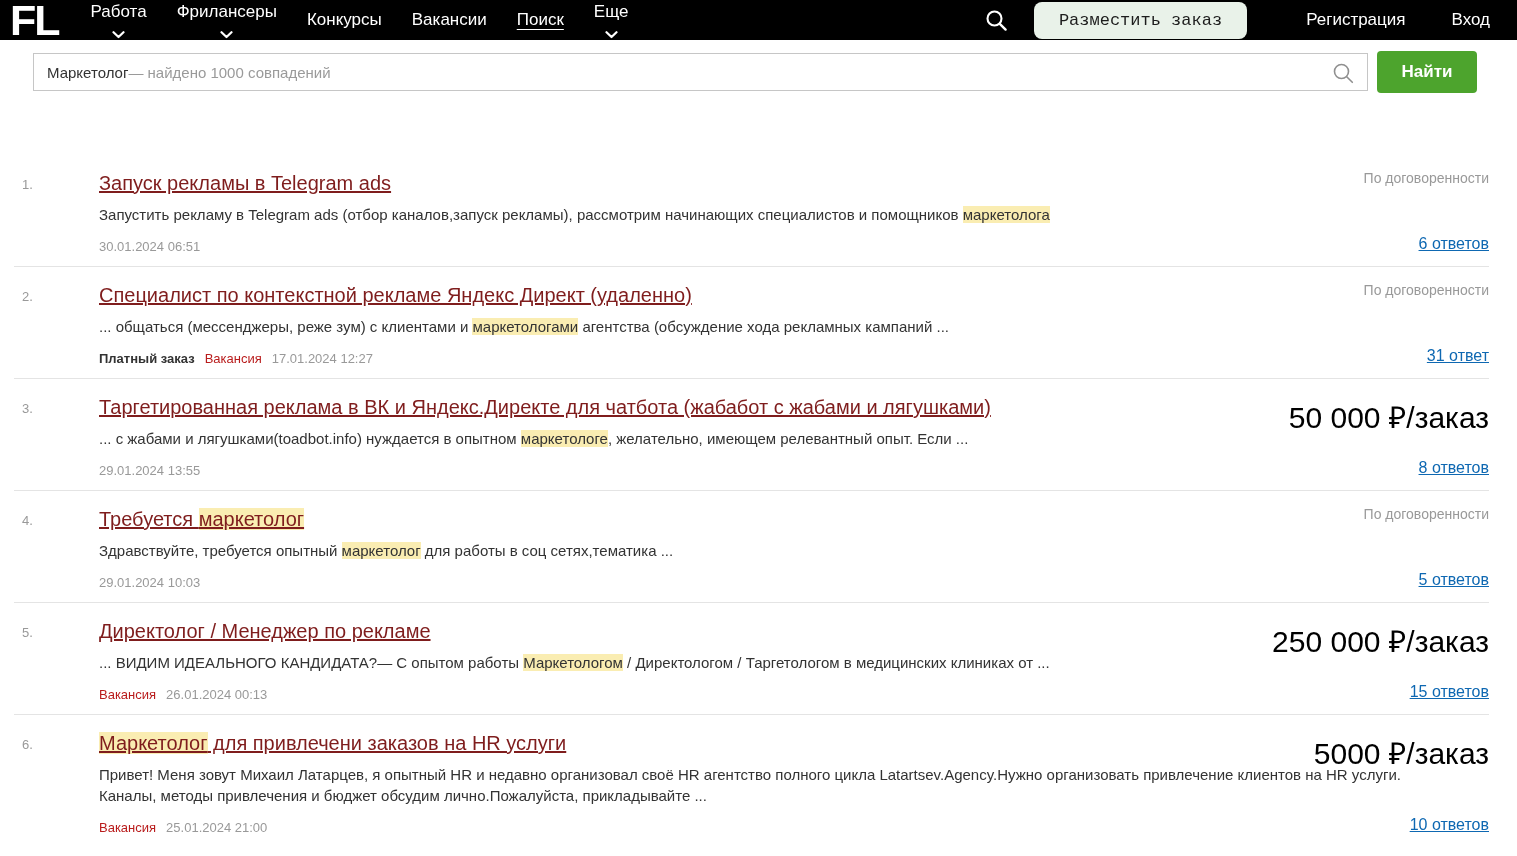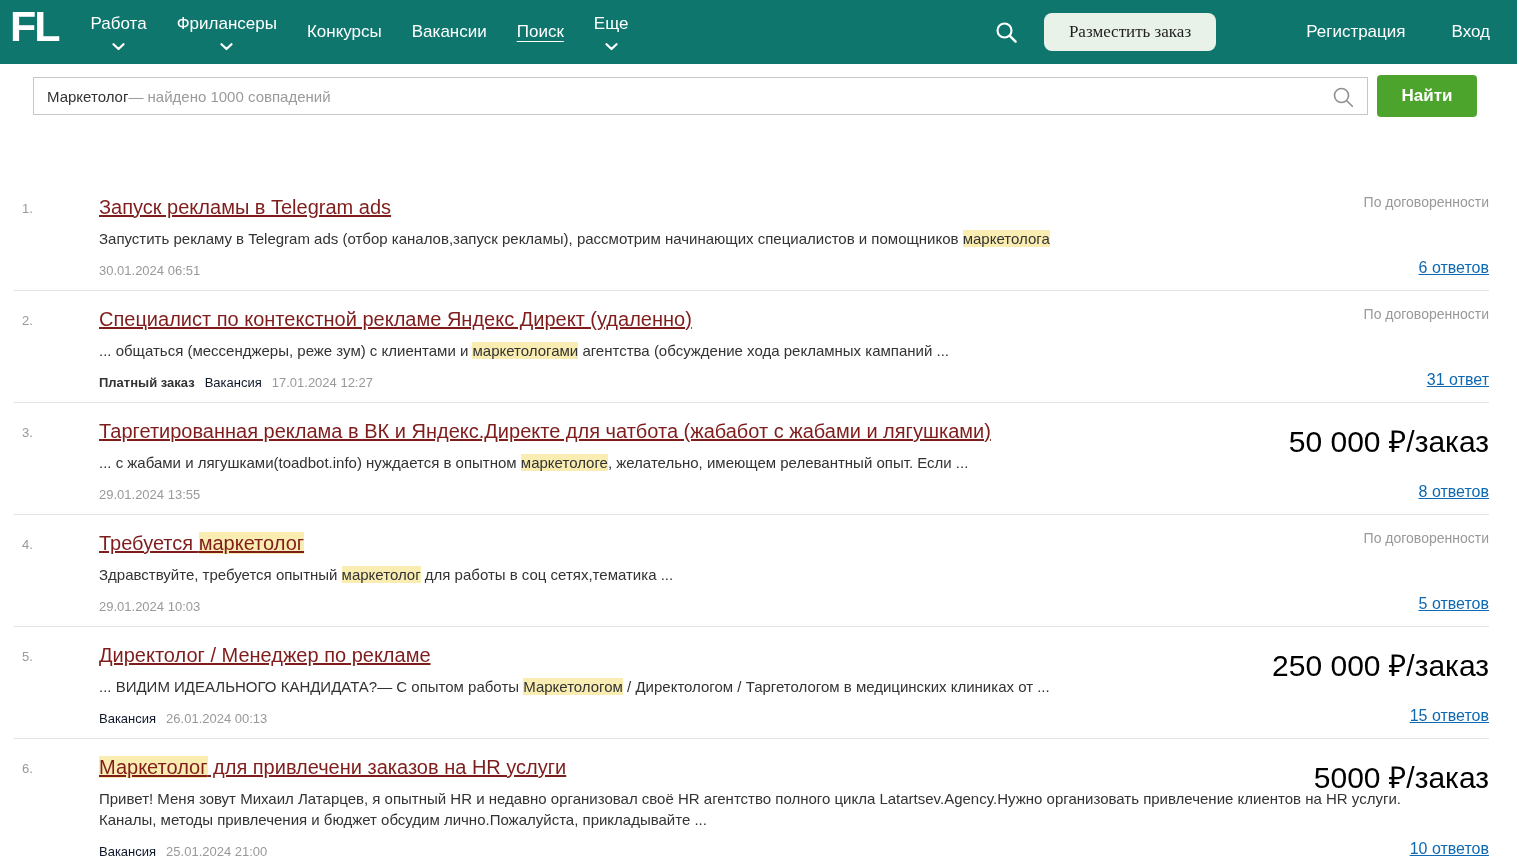--- a/index.html
+++ b/index.html
@@ -1,30 +1,30 @@
 <!DOCTYPE html>
 <html><head>
 <meta charset="utf-8">
 <style>
   * { margin:0; padding:0; box-sizing:border-box; }
   html,body { width:1517px; height:856px; overflow:hidden; background:#fff;
     font-family:"Liberation Sans", sans-serif; }
   a { cursor:pointer; }
 
   
-  .header { height:64px; background:#0f766e; display:flex; padding-right:27px; }
+  .header { height:40px; background:#000000; display:flex; align-items:center; padding-right:27px; }
   .logo { color:#fff; font-size:43px; font-weight:bold; letter-spacing:-2px;
     padding:0 16px 0 10px; line-height:52px; }
   .nav { display:flex; align-items:center; gap:30px; margin-left:16px; }
   .nav-item { color:#fff; font-size:17px; display:flex; align-items:center; gap:9px; cursor:pointer; white-space:nowrap;flex-direction:column; }
   .nav-item.active .nav-label { text-decoration:underline; text-underline-offset:4px; }
   .header-right { margin-left:auto; display:flex; align-items:center; }
   .header-search-icon { display:flex; align-items:center; cursor:pointer; margin-right:26px; }
   .post-order-btn { background:#E9F2E9; color:#1d1d1d; font-size:17px; border:none; cursor:pointer;
-    border-radius:8px; padding:9px 25px; font-family:Liberation Serif, serif; margin-right:90px; }
+    border-radius:8px; padding:9px 25px; font-family:Liberation Mono, monospace; margin-right:59px; }
   .header-link { color:#fff; font-size:17px; text-decoration:none; white-space:nowrap; }
   .header-link + .header-link { margin-left:46px; }
 
   
   .search-row { display:flex; align-items:center; padding:11px 40px 11px 33px; }
   .search-box { flex:1; height:38px; border:1px solid #c6c6c6; background:#fff; display:flex;
     align-items:center; padding:0 44px 0 13px; font-size:15px; position:relative; cursor:text; }
   .search-query { color:#333; }
   .search-summary { color:#9a9a9a; }
   .input-search-icon { position:absolute; right:12px; top:8px; }
@@ -34,21 +34,21 @@
   
   .job-list { margin:51px 28px 0 14px; }
   .job-row { position:relative; border-bottom:1px solid #e4e4e4; padding:17px 0 12px 85px; }
   .job-row:last-child { border-bottom:none; }
   .job-number { position:absolute; left:8px; top:22px; color:#999; font-size:13px; }
   .job-title { display:inline-block; color:#7f1d1d; font-size:20px; text-decoration:underline; margin-bottom:9px; }
   .hl { background:#FAEDB2; }
   .job-desc { font-size:15px; color:#333; line-height:21px; margin-bottom:14px; max-width:1350px; }
   .job-meta { font-size:13px; color:#999; display:flex; gap:10px; min-height:15px; }
   .meta-bold { color:#333; font-weight:bold; }
-  .meta-tag { color:#0f172a; }
+  .meta-tag { color:#b91c1c; }
   .meta-date { color:#999; }
   .job-price { position:absolute; right:0; top:17px; }
   .job-price.price { color:#000000; font-size:30px; }
   .job-price.negotiable { color:#999; font-size:14px; top:15px; }
   .job-responses { position:absolute; right:0; bottom:13px; color:#0e68b2; font-size:16px; text-decoration:underline; }
 </style>
 </head>
 <body>
 
 <header class="header">

